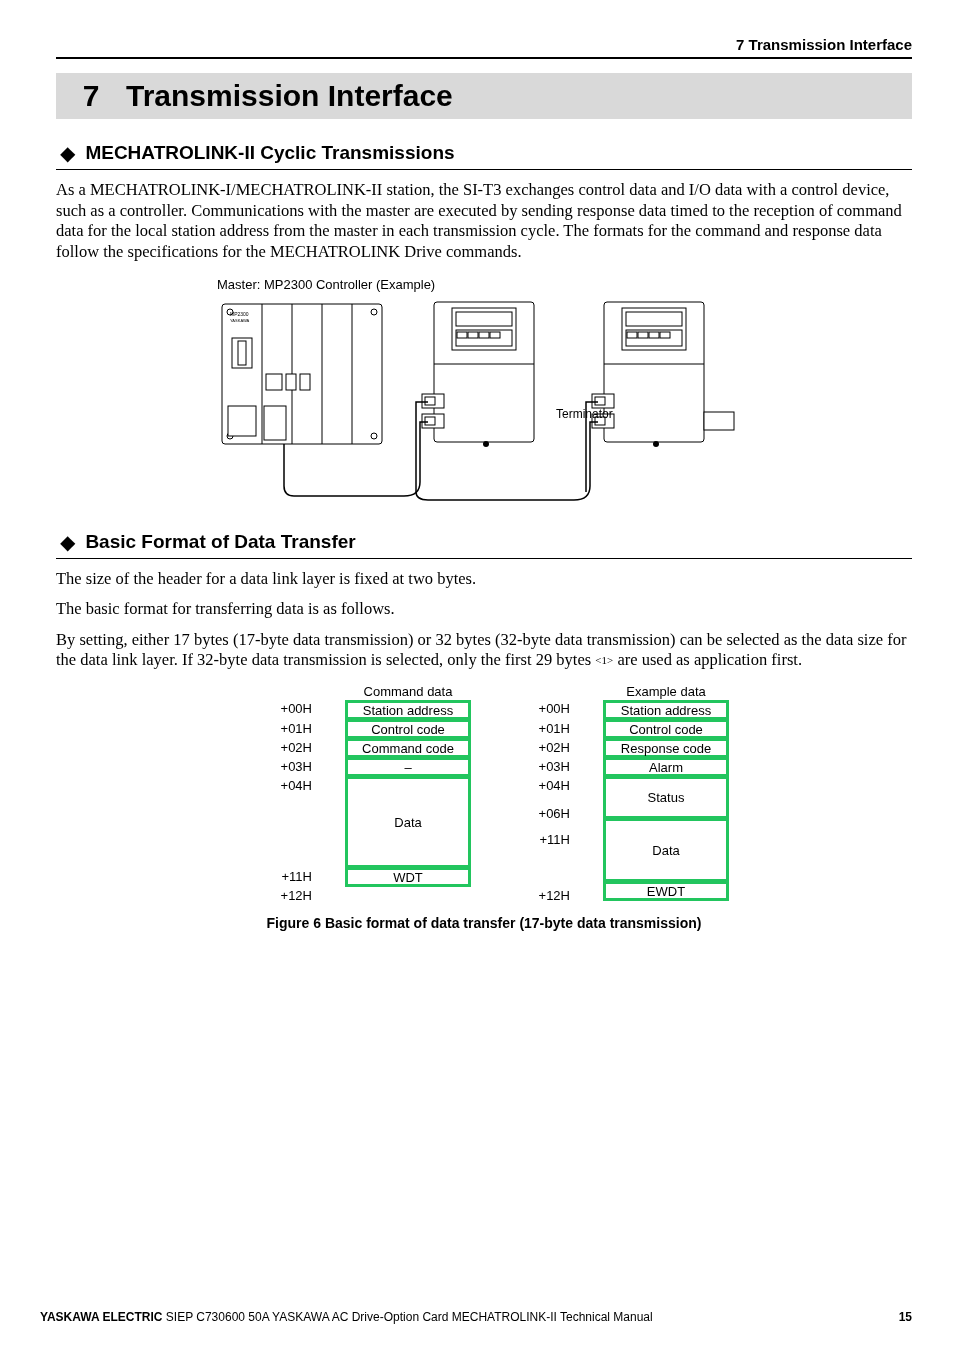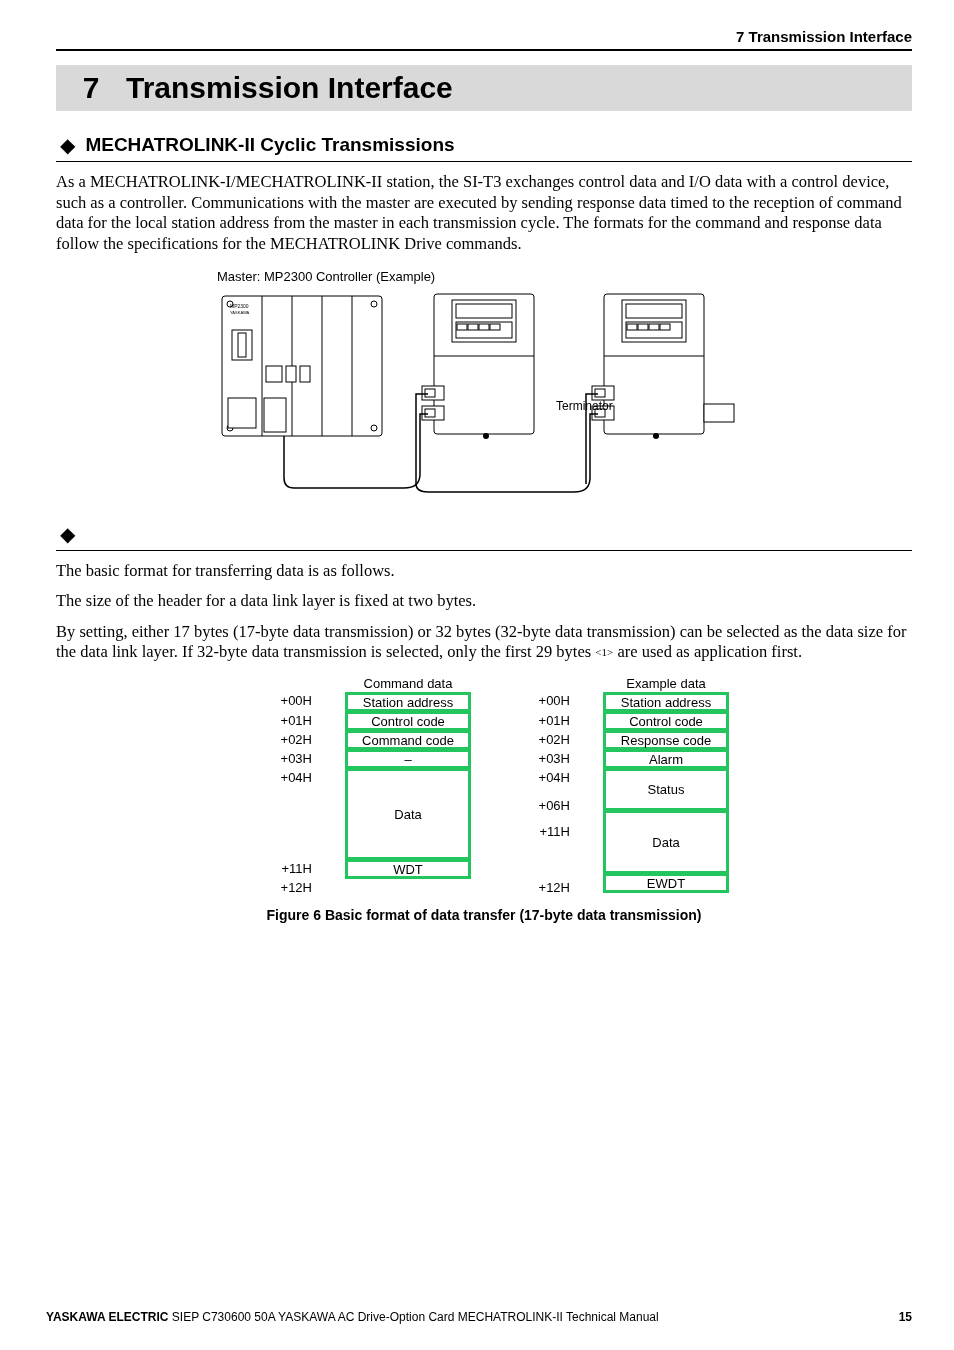--- a/index.html
+++ b/index.html
@@ -6,20 +6,21 @@
   html, body { background: #fff; }
   body {
     width: 954px;
     height: 1350px;
     font-family: "Times New Roman", Times, serif;
     color: #000;
     position: relative;
   }
   .page {
     padding: 28px 42px 0 56px;
+    margin-top: 8px;
   }
   .running-head {
     text-align: right;
     font-family: Arial, Helvetica, sans-serif;
     font-weight: bold;
     font-size: 15px;
     padding-bottom: 4px;
   }
   .running-head-rule {
     border-bottom: 2px solid #000;
@@ -108,21 +109,21 @@
   .cell-h20 { height: 20px; }
   .cell-h92 { height: 92px; }
   .gap-col { width: 26px; }
   .ann-col { font-size: 13px; position: relative; width: 160px; }
   .ann-brace { position:absolute; left:-4px; }
   .ann-text { position:absolute; left:12px; line-height:1.2; }
 
   .footer {
     position: absolute;
     bottom: 26px;
-    left: 46px; right: 42px;
+    left: 40px; right: 42px;
     display: flex; justify-content: space-between;
     font-family: Arial, Helvetica, sans-serif;
     font-size: 12px;
   }
   .footer .brand { font-weight: bold; }
   .footer .pnum { font-weight: bold; }
 </style>
 </head>
 <body>
 
@@ -222,25 +223,26 @@
       <path d="M 80 148 L 80 190 Q 80 200 90 200 L 200 200 Q 216 200 216 186 L 216 126 L 224 126" stroke="#000" fill="none" stroke-width="1.5"></path>
       <path d="M 224 106 L 212 106 L 212 196 Q 212 204 224 204 L 370 204 Q 386 204 386 190 L 386 126 L 394 126" stroke="#000" fill="none" stroke-width="1.5"></path>
       <path d="M 394 106 L 382 106 L 382 196" stroke="#000" fill="none" stroke-width="1.5"></path>
       <circle cx="282" cy="148" r="3" fill="#000"></circle>
       <circle cx="452" cy="148" r="3" fill="#000"></circle>
     </svg>
   </div>
 
   <div class="sec-row">
     <span class="diamond">◆</span>
+    <span class="sec-title">Basic Format of Data Transfer</span>
   </div>
   <div class="sec-rule"></div>
 
+  <p class="p">The size of the header for a data link layer is fixed at two bytes.</p>
   <p class="p">The basic format for transferring data is as follows.</p>
-  <p class="p">The size of the header for a data link layer is fixed at two bytes.</p>
   <p class="p">
     <span>By setting, either 17 bytes (17-byte data transmission) or 32 bytes (32-byte data transmission) can be selected as the data size for the data link layer.  If 32-byte data transmission is selected, only the first 29 bytes </span><span class="ref-marker">&lt;1&gt;</span><span> are used as application first.</span>
   </p>
 
 
   <div class="dt-wrap">
 
     <div class="dt-col">
       <div class="dt-head-spacer"></div>
       <div class="addr" style="height:20px">+00H</div>

